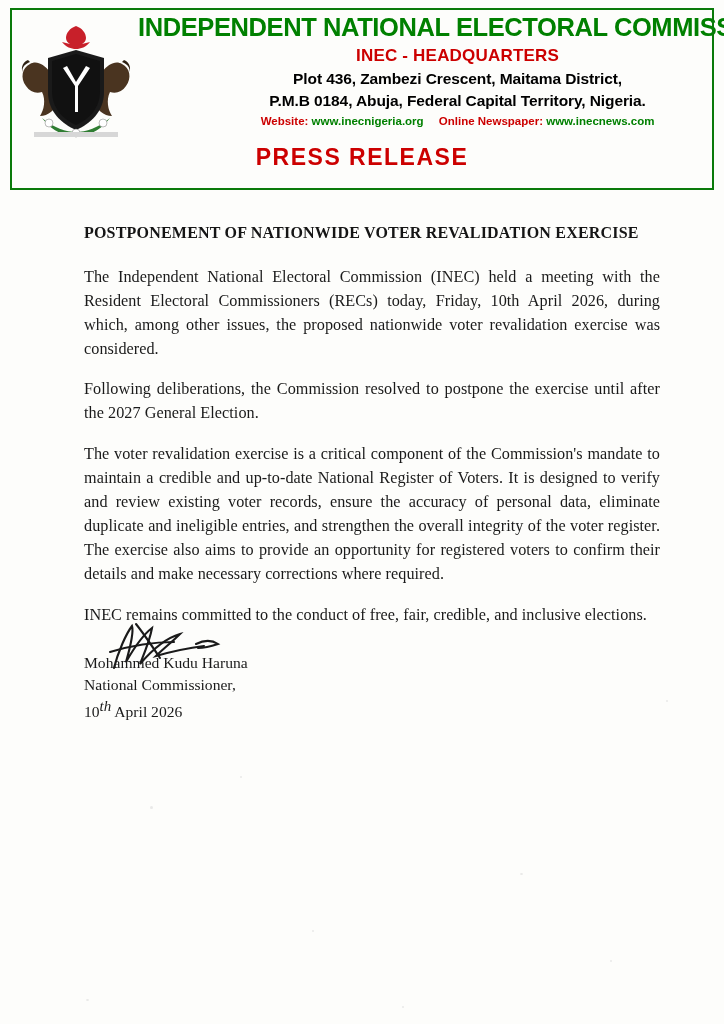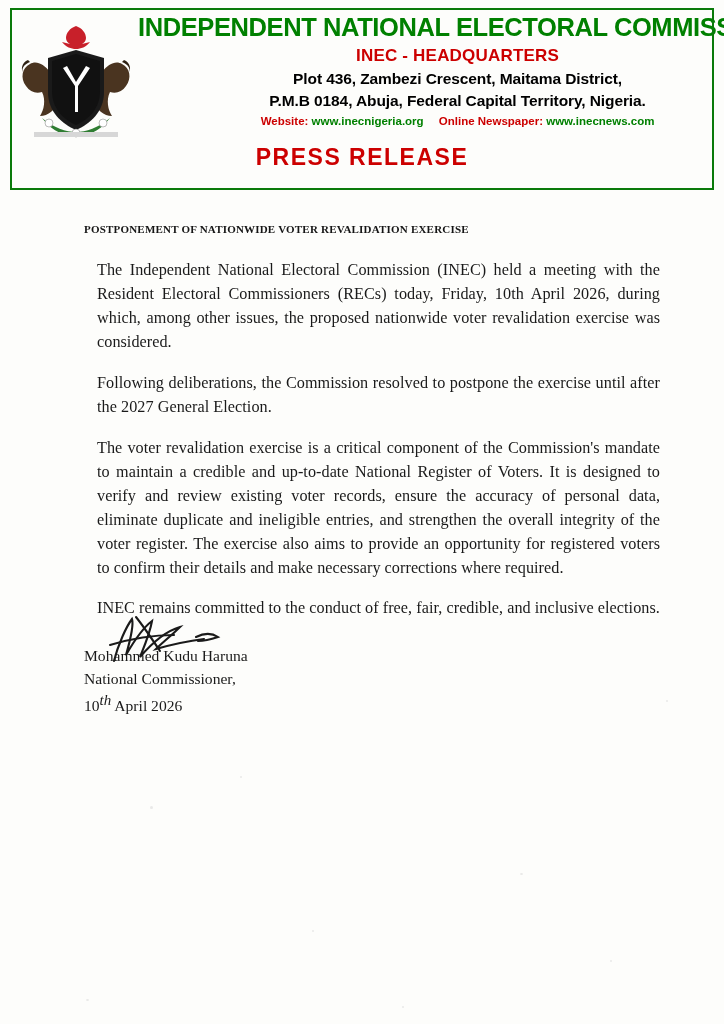--- a/index.html
+++ b/index.html
@@ -130,33 +130,33 @@
 
   
   .doc-body {
     padding: 36px 64px 0 84px;
     box-sizing: border-box;
   }
 
   .doc-title {
     font-family: "Liberation Serif", serif;
     font-weight: bold;
-    font-size: 11px;
+    font-size: 16px;
     line-height: 1.35;
     letter-spacing: 0.2px;
     margin: 0 0 22px 0;
     text-align: justify;
     color: #151515;
   }
 
   .para {
     font-size: 16.2px;
     line-height: 1.48;
     text-align: justify;
-    margin: 0 0 17px 13px;
+    margin: 0 0 17px 0;
     color: #1a1a1a;
     letter-spacing: 0.05px;
   }
 
   
   .signature-block {
     margin-top: 24px;
     position: relative;
   }
   .signature-svg {

